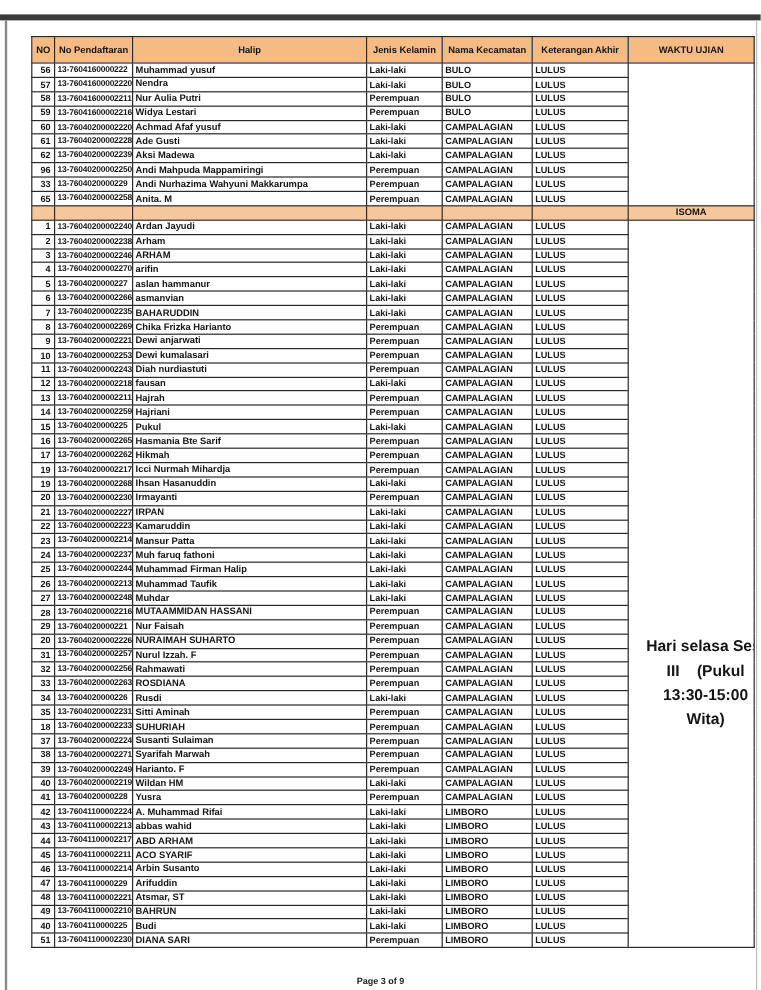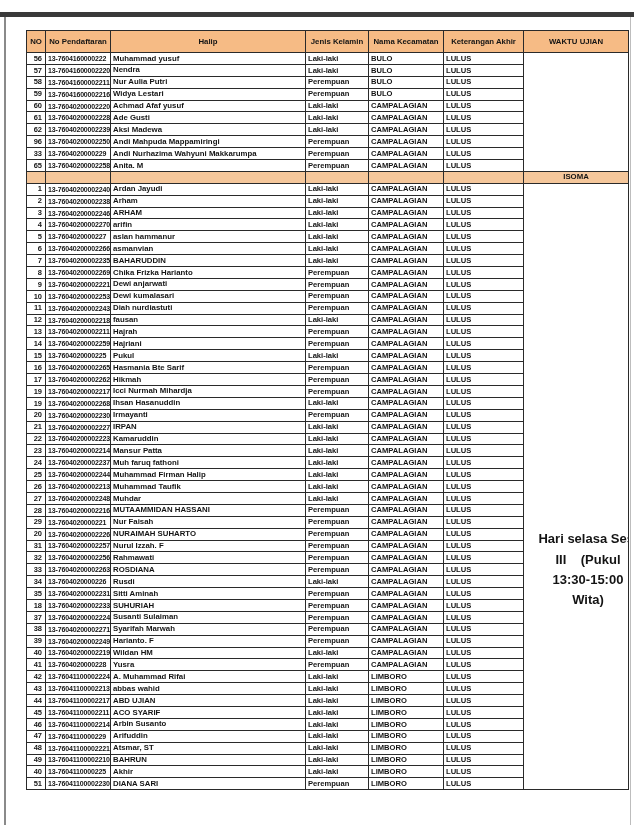--- a/index.html
+++ b/index.html
@@ -501,21 +501,21 @@
           <td class="c-no">43</td>
           <td class="c-reg">13-76041100002213</td>
           <td class="c-name">abbas wahid</td>
           <td class="c-gender">Laki-laki</td>
           <td class="c-district">LIMBORO</td>
           <td class="c-status">LULUS</td>
         </tr>
         <tr>
           <td class="c-no">44</td>
           <td class="c-reg">13-76041100002217</td>
-          <td class="c-name">ABD UJIAN</td>
+          <td class="c-name">ABD ARHAM</td>
           <td class="c-gender">Laki-laki</td>
           <td class="c-district">LIMBORO</td>
           <td class="c-status">LULUS</td>
         </tr>
         <tr>
           <td class="c-no">45</td>
           <td class="c-reg">13-76041100002211</td>
           <td class="c-name">ACO SYARIF</td>
           <td class="c-gender">Laki-laki</td>
           <td class="c-district">LIMBORO</td>
@@ -549,29 +549,30 @@
           <td class="c-no">49</td>
           <td class="c-reg">13-76041100002210</td>
           <td class="c-name">BAHRUN</td>
           <td class="c-gender">Laki-laki</td>
           <td class="c-district">LIMBORO</td>
           <td class="c-status">LULUS</td>
         </tr>
         <tr>
           <td class="c-no">40</td>
           <td class="c-reg">13-7604110000225</td>
-          <td class="c-name">Akhir</td>
+          <td class="c-name">Budi</td>
           <td class="c-gender">Laki-laki</td>
           <td class="c-district">LIMBORO</td>
           <td class="c-status">LULUS</td>
         </tr>
         <tr>
           <td class="c-no">51</td>
           <td class="c-reg">13-76041100002230</td>
           <td class="c-name">DIANA SARI</td>
           <td class="c-gender">Perempuan</td>
           <td class="c-district">LIMBORO</td>
           <td class="c-status">LULUS</td>
         </tr>
       </tbody>
   </table>
 
+  <div class="footer">Page 3 of 9</div>
 </div>
 
 </body></html>

